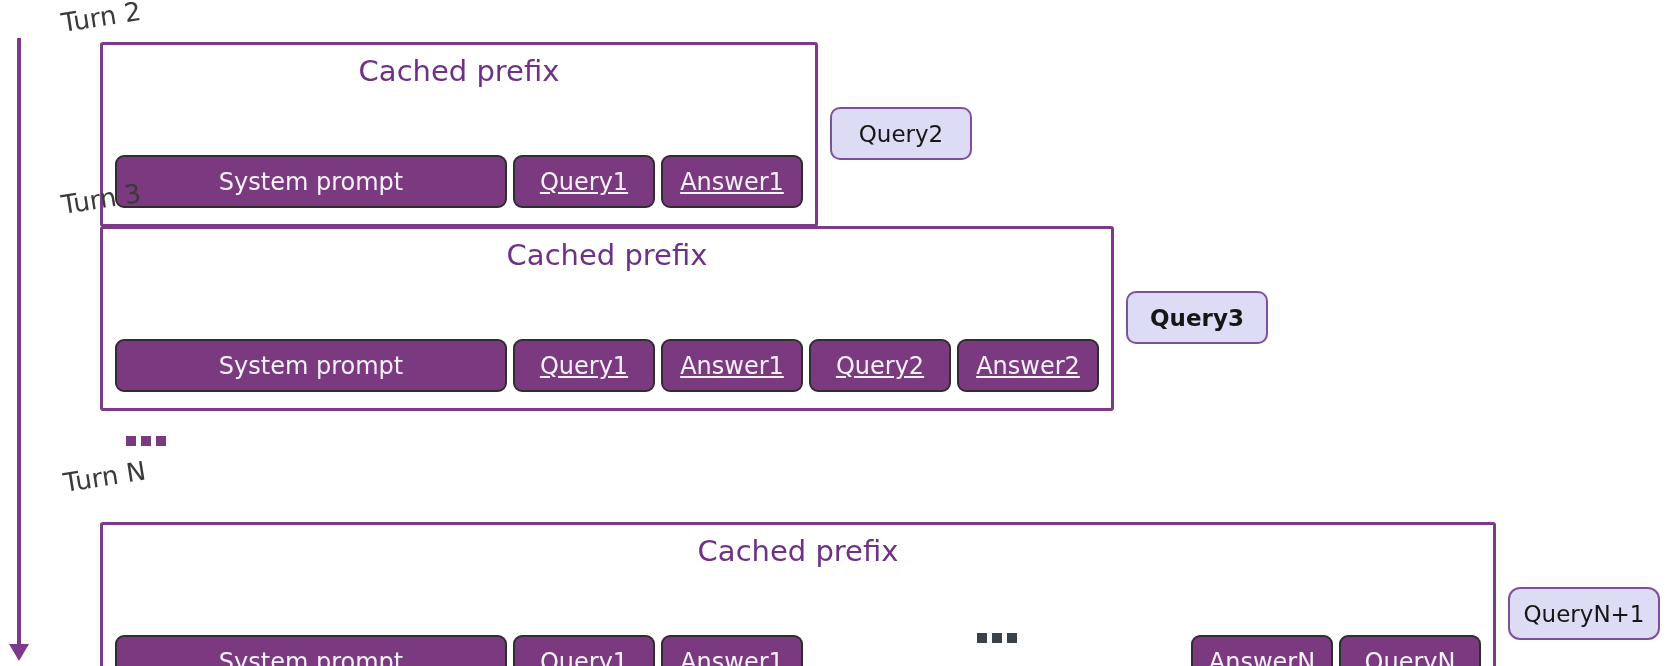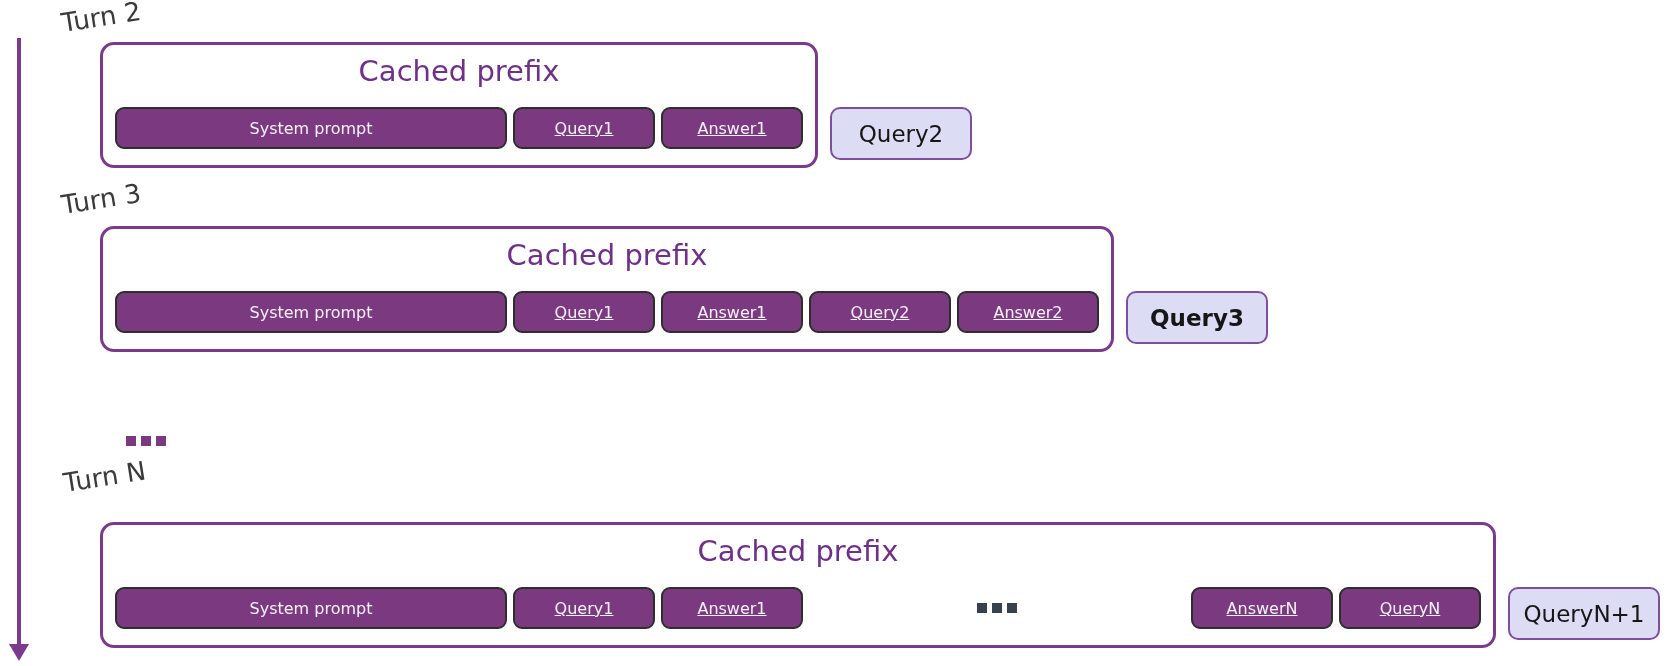--- a/index.html
+++ b/index.html
@@ -25,32 +25,32 @@
 
   
   .turn-label {
     position: absolute; font-size: 26px; color: var(--label, #3a3a3a);
     transform: rotate(-9deg); transform-origin: left bottom; white-space: nowrap;
   }
 
   
   .prefix-box {
     position: absolute; display: inline-flex; flex-direction: column; align-items: center;
-    background: #ffffff; border: 3px solid var(--accent, #7c3a8d); border-radius: 14px;
+    background: #ffffff; border: 3px solid var(--accent, #7c3a8d); border-radius: 3px;
     padding: 6px 12px 16px 12px;
   }
   .prefix-title {
     font-size: 29px; line-height: 40px; color: var(--title, #6f3187);
     margin-bottom: 16px; white-space: nowrap;
   }
   .blocks { display: flex; gap: 6px; align-items: stretch; }
   .block {
-    height: 42px; display: flex; align-items: center; justify-content: center;
+    height: 53px; display: flex; align-items: center; justify-content: center;
     background: var(--blockfill, #7b3a80); border: 2.5px solid var(--blockborder, #2e2e2e);
-    border-radius: 9px; color: var(--blocktext, #f7f1f9); font-size: 16px; white-space: nowrap;
+    border-radius: 9px; color: var(--blocktext, #f7f1f9); font-size: 24px; white-space: nowrap; margin-top: 48px;
   }
   .block.wide { width: 392px; }
   .block.small { width: 142px; text-decoration: underline; }
 
   
   .next-query {
     position: absolute; height: 53px; width: 142px;
     display: flex; align-items: center; justify-content: center;
     background: var(--pendingfill, #dcdcf5); border: 2px solid var(--pendingborder, #7e4f9e);
     border-radius: 10px; color: var(--pendingtext, #161616); font-size: 23px; white-space: nowrap;
@@ -120,15 +120,15 @@
           <i></i>
             <i></i>
             <i></i>
         </div>
       </div>
       <div class="block small">AnswerN</div>
       <div class="block small">QueryN</div>
     </div>
   </div>
 
-  <div class="next-query wide-q" style="left:1508px; top:587px;">QueryN+1</div>
+  <div class="next-query wide-q" style="left:1508px; top:587px;border-radius:12px;">QueryN+1</div>
 
 </div>
 
 </body></html>

